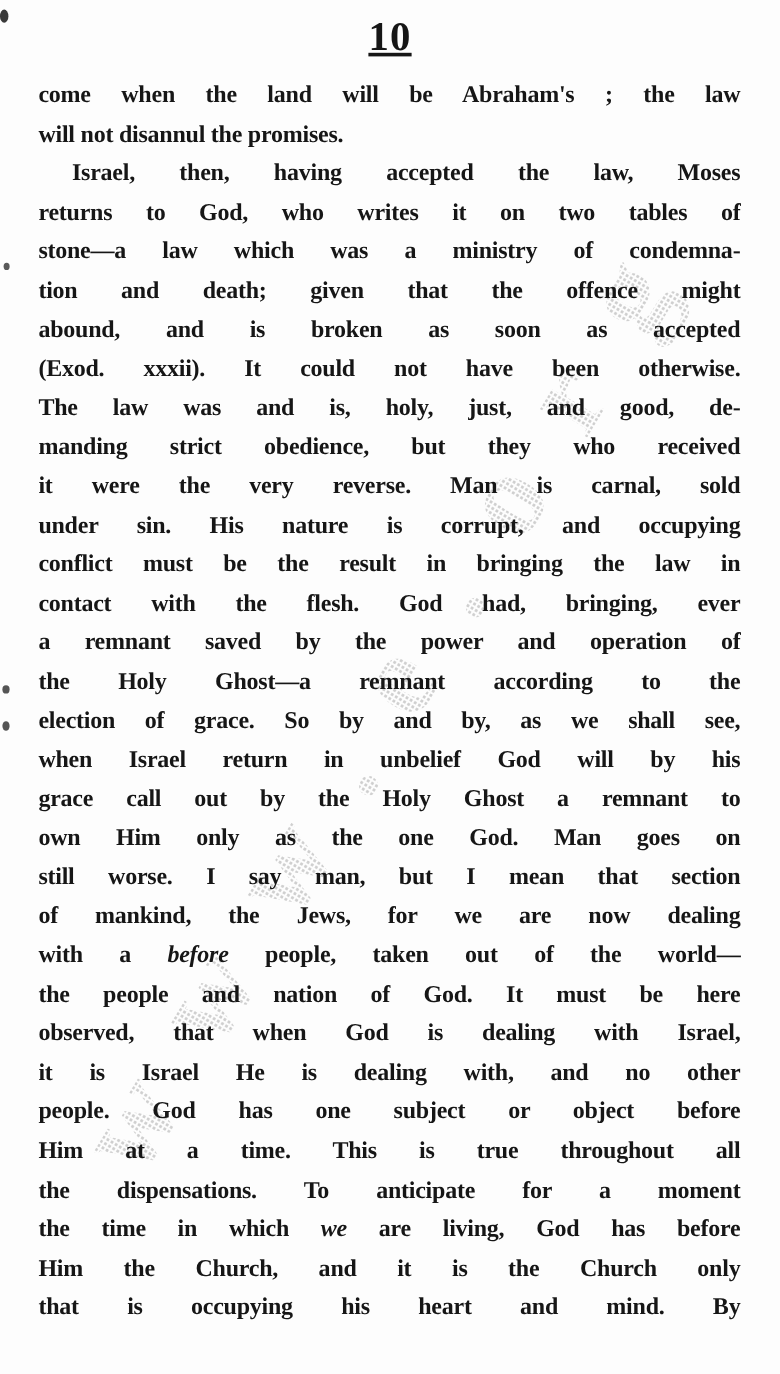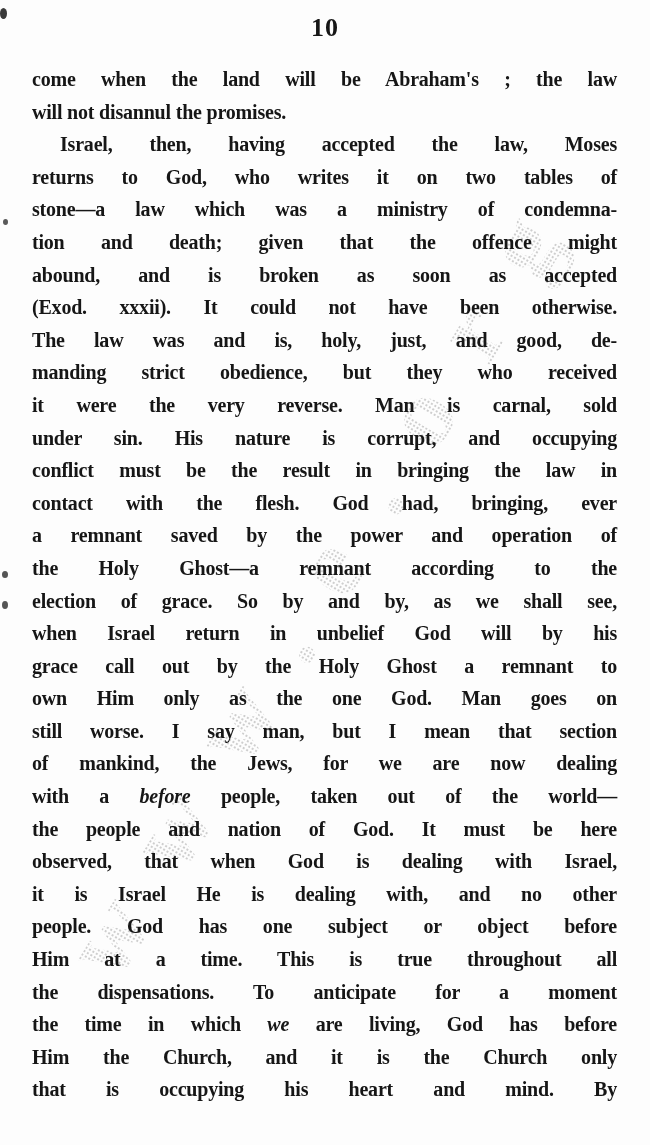--- a/index.html
+++ b/index.html
@@ -32,24 +32,25 @@
     opacity: 0.42;
     z-index: 0;
     pointer-events: none;
   }
   .page-number {
     position: absolute;
     top: 13px;
     left: 0;
     right: 0;
     text-align: center;
-    font-size: 26px;
+    font-size: 34px;
     font-weight: bold;
     letter-spacing: 1px;
     z-index: 2;
+    text-decoration: underline;
   }
   .text-block {
     position: absolute;
     left: 32px;
     right: 33px;
     top: 63px;
     font-size: 20px;
     font-weight: bold;
     letter-spacing: -0.2px;
     line-height: 32.6px;

